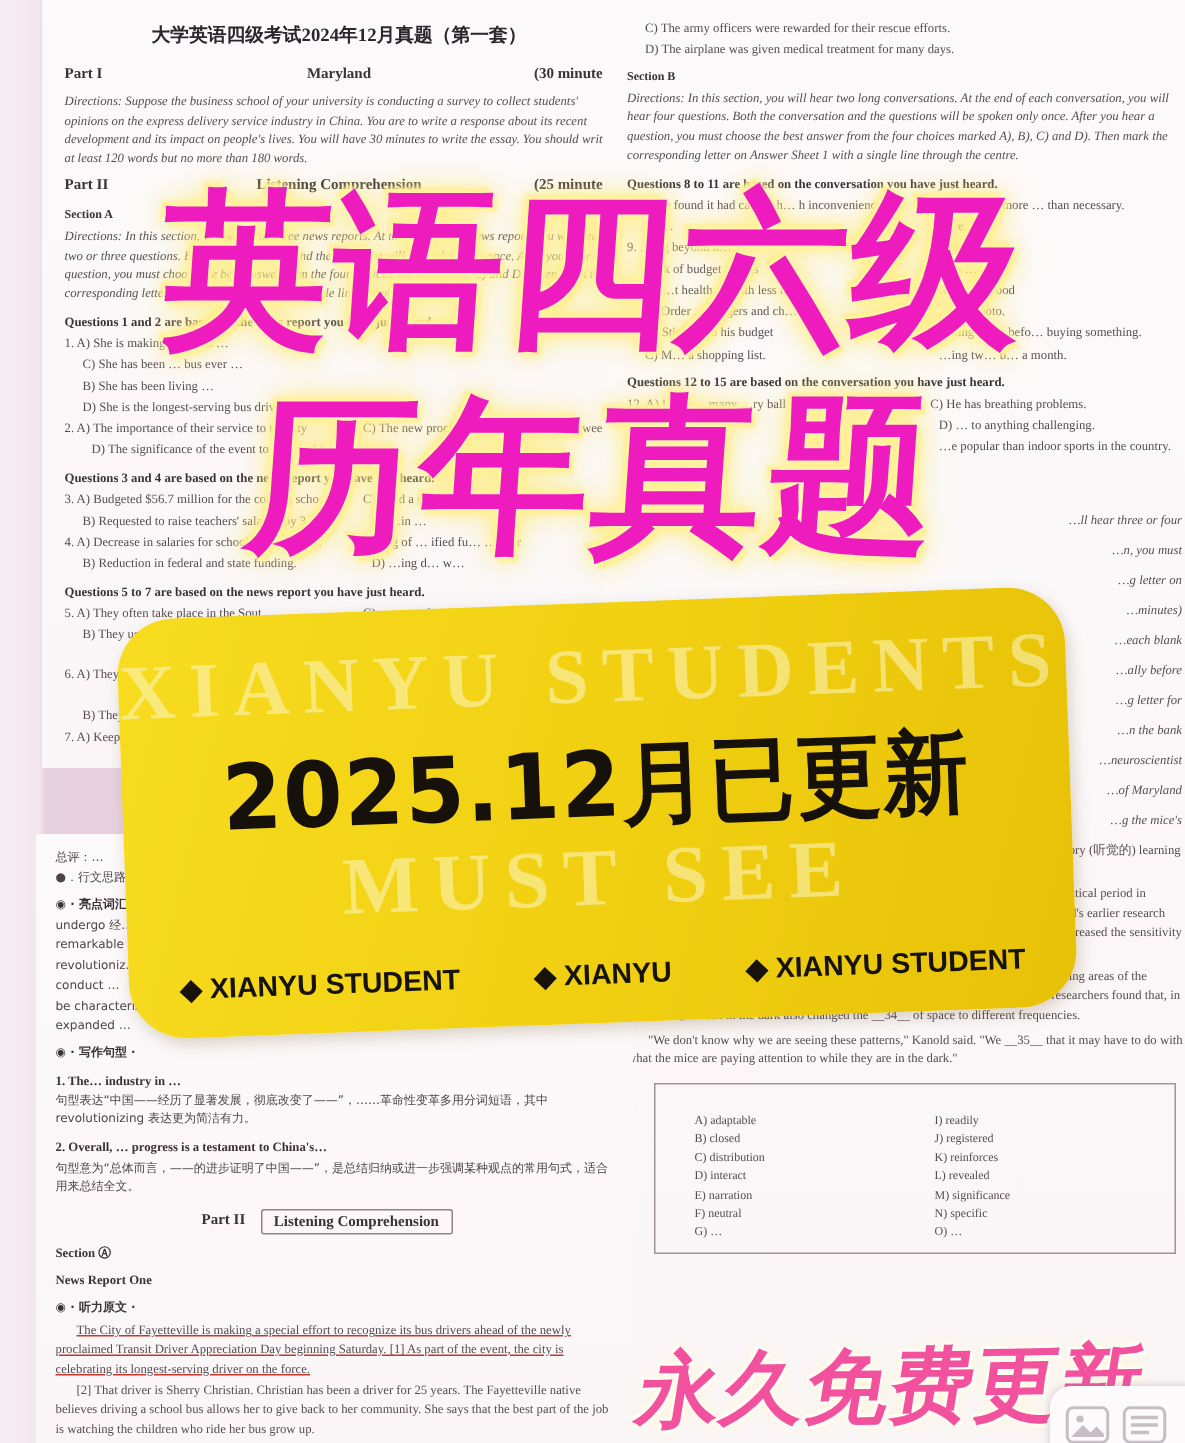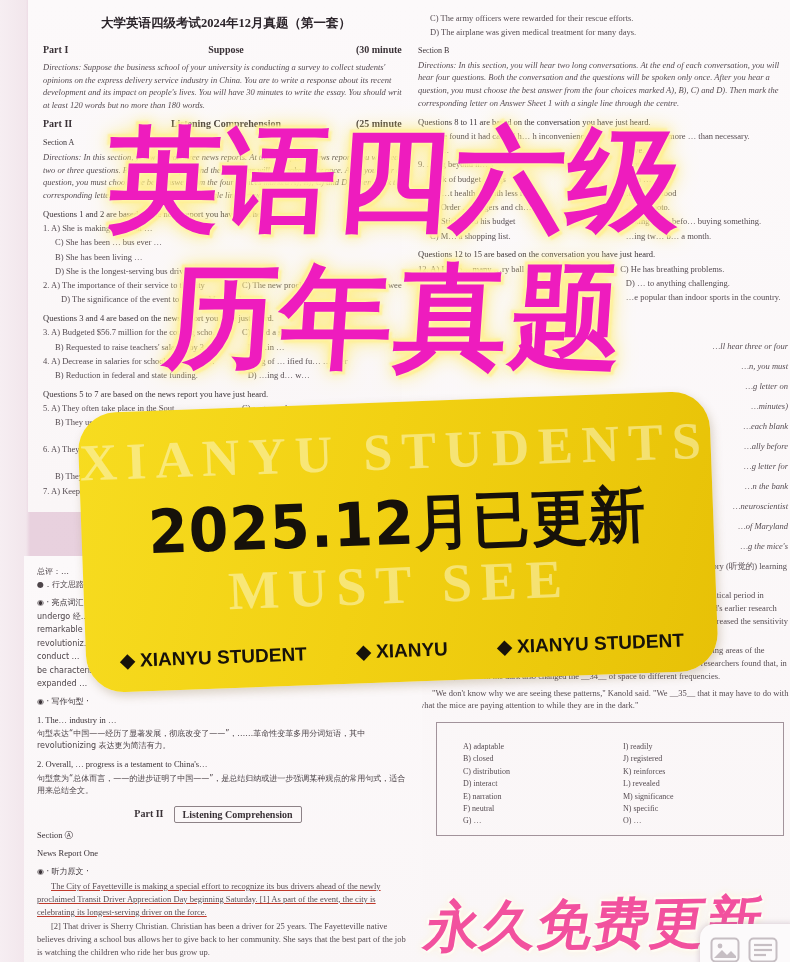--- a/index.html
+++ b/index.html
@@ -22,21 +22,21 @@
   .prow{display:block;margin:1.5px 0;}
   .prow .pl,.prow .pm,.prow .pr{display:inline;}
   .prow.cols{display:flex;gap:6px;}
   .prow.cols .pl{flex:1.12;display:block;}
   .prow.cols .pr{flex:1;display:block;}
   .prow.part{display:flex;font-weight:bold;color:#3a3237;font-size:10px;margin:3px 0 4px;}
   .prow.part .pl{flex:.8;display:block;}
   .prow.part .pm{flex:2;display:block;text-align:center;}
   .prow.part .pr{flex:.8;display:block;text-align:right;}
   .prow.t{text-align:center;font-weight:bold;font-size:12.5px;color:#2c252b;margin:2px 0 9px;}
-  .prow.h .pl{font-weight:normal;color:#3a3237;}
+  .prow.h .pl{font-weight:bold;color:#3a3237;}
   .prow.h{margin-top:6px;}
   .prow.small{font-size:8px;}
   .prow.dir{font-style:italic;margin:2px 0 4px;}
   .prow.opt{padding-left:12px;}
   .prow.cn{font-family:"DejaVu Sans",sans-serif;font-size:8px;color:#4d4449;}
   .prow.psg .pl{display:block;text-indent:14px;}
   .prow.psg{margin:2px 0;}
   .prow.ured .pl{text-decoration:underline;text-decoration-color:#c0392b;}
   .prow.pt2{display:flex;justify-content:center;gap:10px;font-weight:bold;color:#3a3237;font-size:10px;margin:9px 0 6px;}
   .prow.pt2 .pl,.prow.pt2 .pm{display:block;flex:none;}
@@ -88,21 +88,21 @@
   <section class="paper tl">
     <div class="plines">
 
     <div class="prow t">
         <span class="pl">大学英语四级考试2024年12月真题（第一套）</span>
         <span class="pm"></span>
         <span class="pr"></span>
       </div>
         <div class="prow part">
         <span class="pl">Part I</span>
-        <span class="pm">Suppose</span>
+        <span class="pm">Maryland</span>
         <span class="pr">(30 minutes)</span>
       </div>
         <div class="prow dir">
         <span class="pl">Directions: Suppose the business school of your university is conducting a survey to collect students' opinions on the express delivery service industry in China. You are to write a response about its recent development and its impact on people's lives. You will have 30 minutes to write the essay. You should write at least 120 words but no more than 180 words.</span>
         <span class="pm"></span>
         <span class="pr"></span>
       </div>
         <div class="prow part">
         <span class="pl">Part II</span>
         <span class="pm">Listening Comprehension</span>

